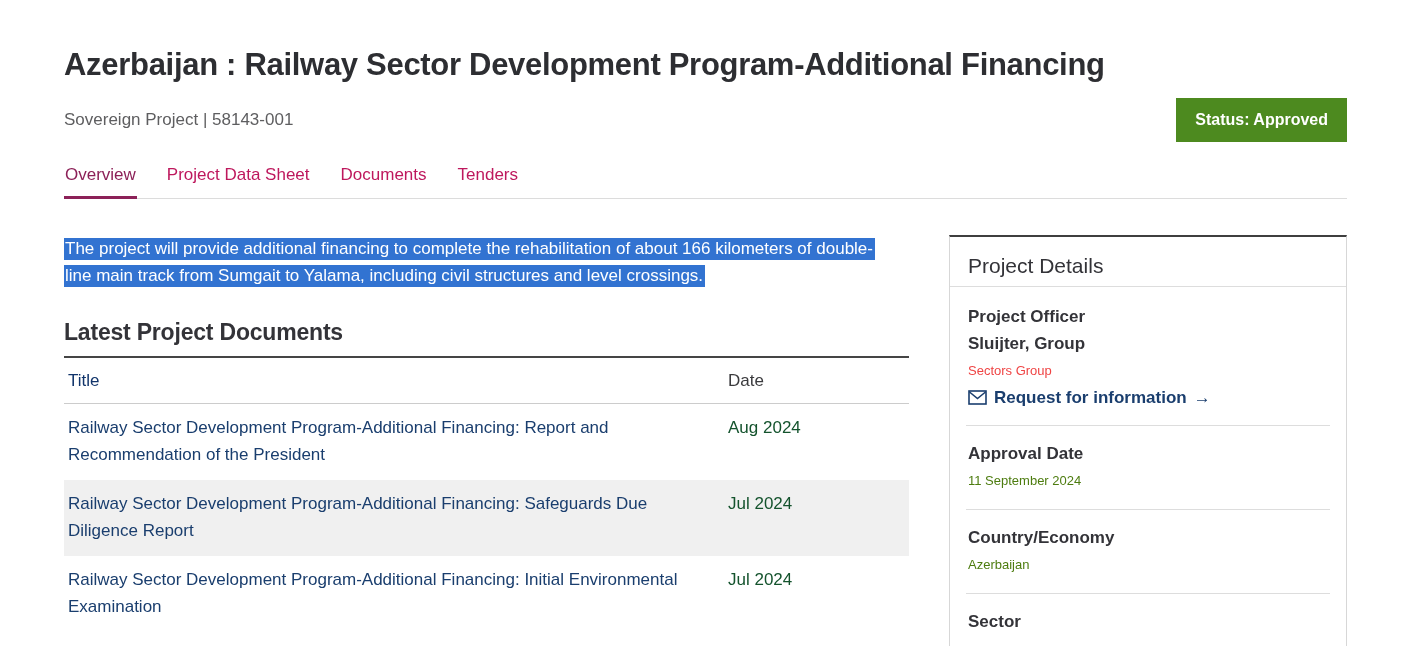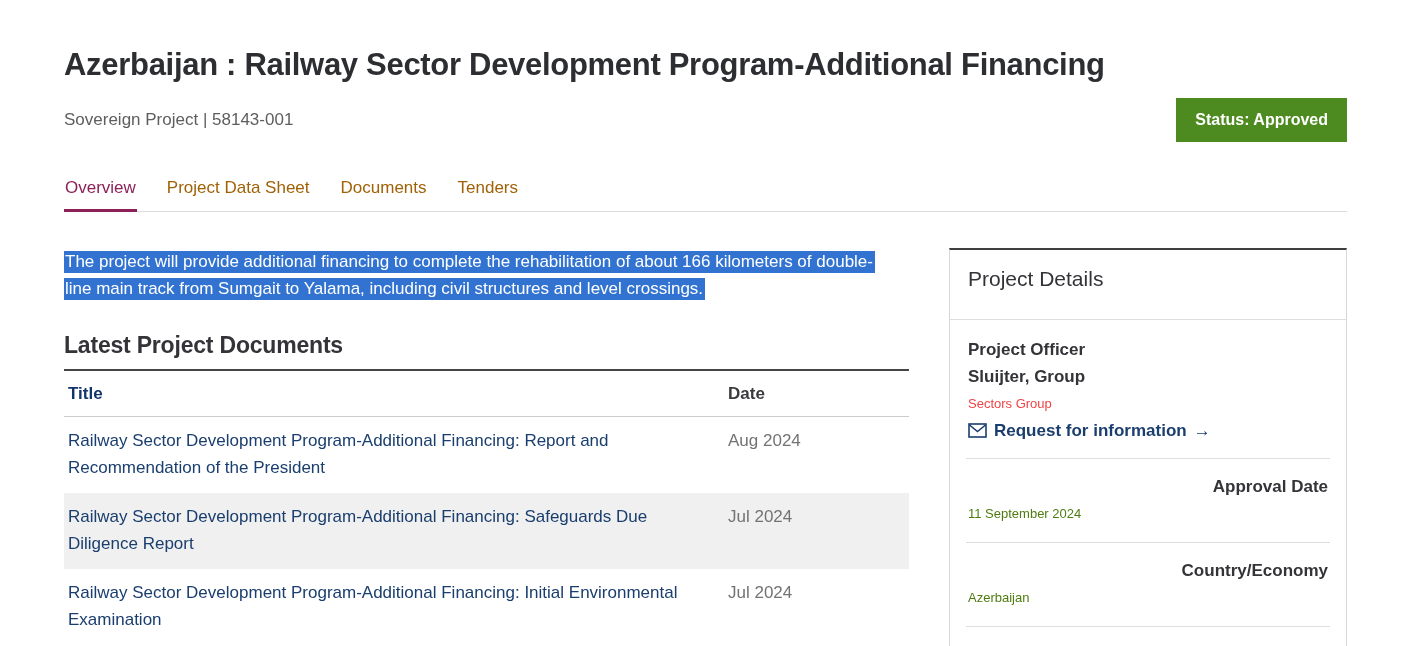--- a/index.html
+++ b/index.html
@@ -25,27 +25,27 @@
   .subtitle { font-size: 17px; color: #5e5e60; }
   .status-badge {
     background: #4d8a1f; color: #ffffff;
     font-size: 16px; font-weight: bold;
     padding: 13px 19px; border: none; cursor: default;
     font-family: "Liberation Sans", sans-serif;
   }
 
   
   .tabs {
-    margin-top: 31px;
+    margin-top: 18px;
     display: flex; gap: 29px;
     border-bottom: 1px solid #dcdcdc;
     list-style: none;
   }
   .tab {
-    font-size: 17px; color: #a16207; cursor: pointer;
+    font-size: 17px; color: #be185d; cursor: pointer;
     padding: 4px 1px 13px 1px; position: relative;
   }
   .tab.active { color: #8c2158; }
   .tab.active::after {
     content: ""; position: absolute; left: 0; right: 0; bottom: -1px;
     height: 3px; background: #8c2158;
   }
 
   
   .main { display: flex; margin-top: 36px; }
@@ -67,60 +67,60 @@
     margin-top: 30px;
     font-size: 23px; font-weight: 600; color: #333338; letter-spacing: -0.2px;
   }
   .docs-table {
     width: 845px; margin-top: 10px;
     border-collapse: collapse; table-layout: fixed;
     border-top: 2px solid #454545;
   }
   .docs-table col.c-title { width: 660px; }
   .docs-table th {
-    text-align: left; font-size: 17px; font-weight: bold;
+    text-align: left; font-size: 17px; font-weight: normal;
     padding: 13px 14px 12px 4px;
     border-bottom: 1px solid #cccccc;
   }
   .docs-table th.th-title { color: #12356b; cursor: pointer; }
   .docs-table th.th-date { color: #3b3b3e; }
   .docs-table td {
     vertical-align: top; font-size: 17px; line-height: 27px;
     padding: 10px 14px 12px 4px;
     margin-top: 44px;
   }
   .docs-table tr.alt { background: #f0f0f0; }
   .doc-link { color: #1a3e6e; text-decoration: none; cursor: pointer; }
-  .doc-date { color: #737373; }
+  .doc-date { color: #14532d; }
 
   
   .details-card {
     border: 1px solid #d7d7d7; border-top: 2px solid #3f3f3f;
     min-height: 400px; padding: 0 16px;
   }
   .details-heading {
     font-size: 21px; color: #333338; font-weight: 500;
-    padding: 17px 2px 28px 2px;
+    padding: 17px 2px 8px 2px;
     border-bottom: 1px solid #dddddd;
     margin: 0 -16px; padding-left: 18px; padding-right: 18px;
   }
   .officer-block { padding: 16px 2px 14px 2px; border-bottom: 1px solid #dddddd; }
   .officer-label, .officer-name {
     font-size: 17px; font-weight: bold; color: #333338; line-height: 27px;
   }
   .officer-group { font-size: 13px; color: #ef4444; line-height: 27px; }
   .request-link {
     display: flex; align-items: center; gap: 7px;
     font-size: 17px; color: #1a3e6e; line-height: 27px;
     text-decoration: none; cursor: pointer; font-weight: bold;
   }
   .envelope-icon { flex: 0 0 auto; display: inline-flex; }
   .detail-field { padding: 14px 2px 15px 2px; border-bottom: 1px solid #dddddd; }
   .detail-field:last-child { border-bottom: none; }
-  .field-label { font-size: 17px; font-weight: bold; color: #333338; line-height: 27px; text-align: right; }
+  .field-label { font-size: 17px; font-weight: bold; color: #333338; line-height: 27px; }
   .field-value { font-size: 13px; color: #4d7c0f; line-height: 27px; }
 </style>
 </head>
 <body>
 
 <div class="page">
 
   <h1 class="page-title">Azerbaijan : Railway Sector Development Program-Additional Financing</h1>
 
   <div class="subtitle-row">

